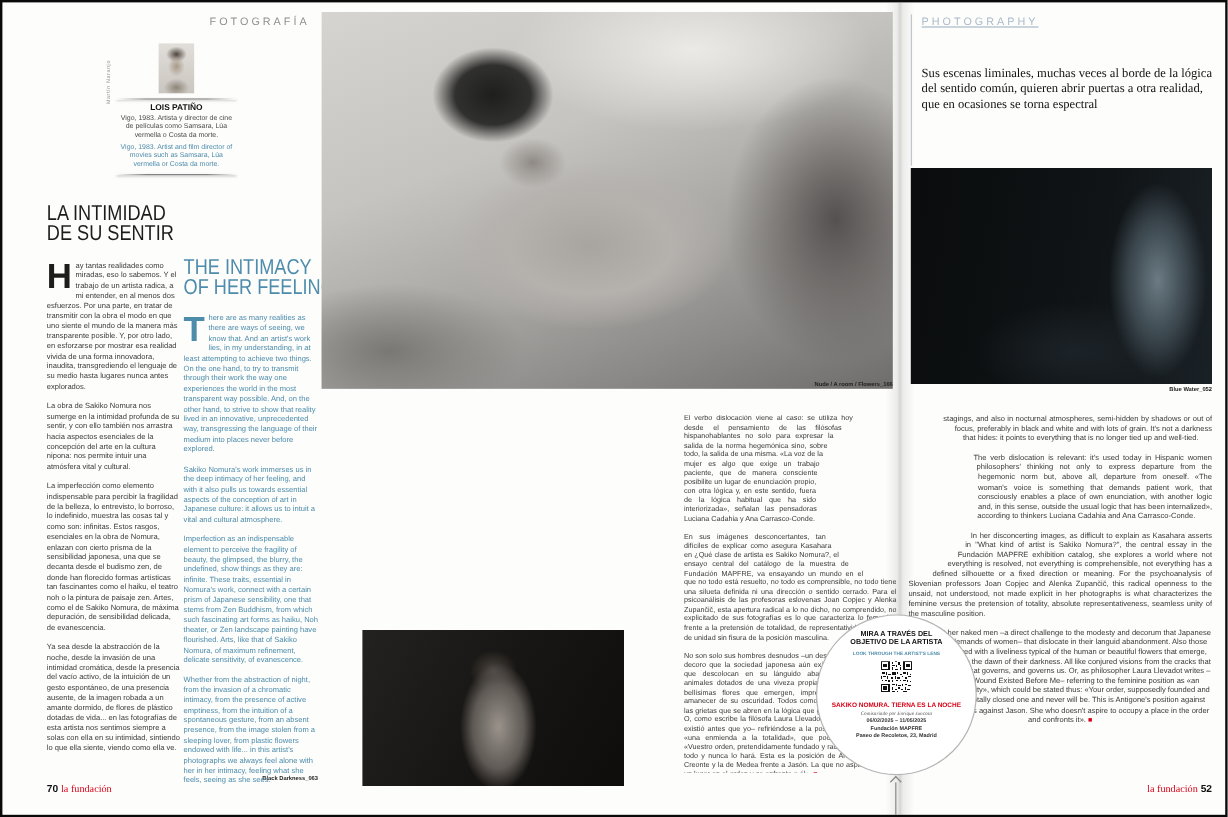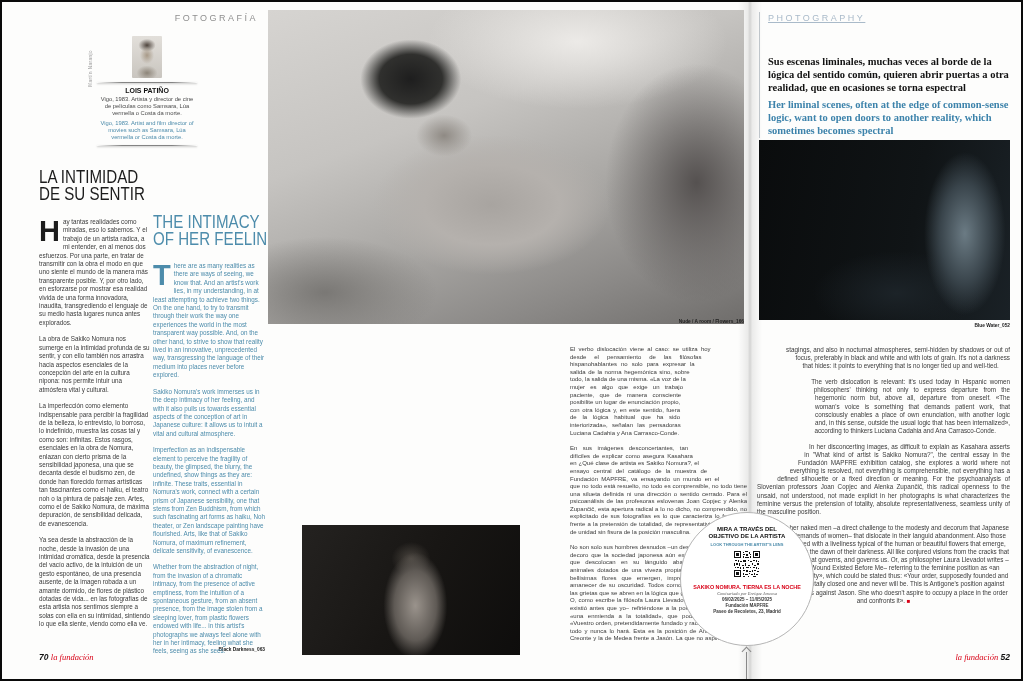--- a/index.html
+++ b/index.html
@@ -76,41 +76,41 @@
           text-align:justify; overflow:hidden; }
   .colR .centered { text-align:center; }
   .shim-right { float:right; width:70px; height:132px; margin-top:164px;
     shape-outside:circle(71px at 74px 66px); }
   .shim-left { float:left; width:58px; height:132px; margin-top:164px;
     shape-outside:circle(71px at -12px 66px); }
   .endmark { color:#d80016; font-size:6px; }
 
   
   .pq { position:absolute; left:766px; width:248px; font-family:"Liberation Serif", serif;
-        font-weight:bold; font-size:10.5px; line-height:13px; z-index:2; }
+        font-weight:normal; font-size:10.5px; line-height:13px; z-index:2; }
   .pq-es { top:53px; color:#121212; }
   .pq-en { top:96px; color:#3d83ab; }
 
   
   .badge { position:absolute; left:678px; top:510px; width:134px; height:134px; border-radius:50%;
     background:#fff; border:1px solid #b5b5b5; z-index:5; text-align:center; padding-top:13px; }
   .badge-title { font-size:6px; font-weight:bold; color:#111; line-height:7px; }
   .badge-sub { font-size:4px; font-weight:bold; color:#4d8cab; margin:2px 0 2px 0; }
   .badge-exh { font-size:5.4px; font-weight:bold; color:#d80016; margin-top:3px; }
   .badge-cur { font-size:4.3px; font-style:italic; font-family:"Liberation Serif", serif; color:#555; margin-top:1px; }
   .badge-det { font-size:4.5px; font-weight:bold; color:#333; line-height:5.8px; margin-top:1px; }
   .qr { display:inline-block; margin-top:2px; }
 
   
   .arrow-line { position:absolute; left:744px; top:650px; width:1px; height:31px; background:#888; z-index:4; }
   .arrow-head { position:absolute; left:741px; top:646px; width:7px; height:7px; z-index:4;
     border-left:1px solid #888; border-top:1px solid #888; transform:rotate(45deg); }
 
   
-  .footer { position:absolute; top:650px; font-size:8.5px; z-index:2;font-style:italic; }
+  .footer { position:absolute; top:650px; font-size:8.5px; z-index:2; }
   .footer .num { font-weight:bold; color:#111; font-family:"Liberation Sans", sans-serif; }
   .footer .brand { color:#d80016; font-family:"Liberation Serif", serif; }
   .footer-left { left:37px; }
   .footer-right { left:850px; width:158px; text-align:right; }
 </style>
 </head>
 <body>
 
 <div class="spread">
 
@@ -160,21 +160,20 @@
   <div class="col colC">
     <div class="shim-right"></div>
     <p>El verbo dislocación viene al caso: se utiliza hoy desde el pensamiento de las filósofas hispanohablantes no solo para expresar la salida de la norma hegemónica sino, sobre todo, la salida de una misma. «La voz de la mujer es algo que exige un trabajo paciente, que de manera consciente posibilite un lugar de enunciación propio, con otra lógica y, en este sentido, fuera de la lógica habitual que ha sido interiorizada», señalan las pensadoras Luciana Cadahia y Ana Carrasco-Conde.</p>
     <p>En sus imágenes desconcertantes, tan difíciles de explicar como asegura Kasahara en ¿Qué clase de artista es Sakiko Nomura?, el ensayo central del catálogo de la muestra de Fundación MAPFRE, va ensayando un mundo en el que no todo está resuelto, no todo es comprensible, no todo tiene una silueta definida ni una dirección o sentido cerrado. Para el psicoanálisis de las profesoras eslovenas Joan Copjec y Alenka Zupančič, esta apertura radical a lo no dicho, no comprendido, no explicitado de sus fotografías es lo que caracteriza lo femenino frente a la pretensión de totalidad, de representatividad absoluta, de unidad sin fisura de la posición masculina.</p>
     <p><span>No son solo sus hombres desnudos –un desafío directo al pudor y decoro que la sociedad japonesa aún exige a las mujeres– los que descolocan en su lánguido abandono. También esos animales dotados de una viveza propia de lo humano o unas bellísimas flores que emergen, impregnadas de rocío, del amanecer de su oscuridad. Todos como visiones conjuradas de las grietas que se abren en la lógica que gobierna y nos gobierna. O, como escribe la filósofa Laura Llevadot –en su libro Mi herida existió antes que yo– refiriéndose a la posición femenina, como «una enmienda a la totalidad», que podría enunciarse así: «Vuestro orden, pretendidamente fundado y racional, no cierra del todo y nunca lo hará. Esta es la posición de Antígona frente a Creonte y la de Medea frente a Jasón. La que no aspira a ocupar un lugar en el orden y se enfrenta a él». </span><span class="endmark">■</span></p>
   </div>
 
   <div class="rule-right-v"></div>
   <div class="hdr hdr-right">PHOTOGRAPHY</div>
   <div class="pq pq-es">Sus escenas liminales, muchas veces al borde de la lógica del sentido común, quieren abrir puertas a otra realidad, que en ocasiones se torna espectral</div>
-  <div class="pq pq-en">Her liminal scenes, often at the edge of common-sense logic, want to open doors to another reality, which sometimes becomes spectral</div>
 
   <div class="col colR">
     <div class="shim-left"></div>
     <p>stagings, and also in nocturnal atmospheres, semi-hidden by shadows or out of focus, preferably in black and white and with lots of grain. It's not a darkness that hides: it points to everything that is no longer tied up and well-tied.</p>
     <p>The verb dislocation is relevant: it's used today in Hispanic women philosophers' thinking not only to express departure from the hegemonic norm but, above all, departure from oneself. «The woman's voice is something that demands patient work, that consciously enables a place of own enunciation, with another logic and, in this sense, outside the usual logic that has been internalized», according to thinkers Luciana Cadahia and Ana Carrasco-Conde.</p>
     <p>In her disconcerting images, as difficult to explain as Kasahara asserts in "What kind of artist is Sakiko Nomura?", the central essay in the Fundación MAPFRE exhibition catalog, she explores a world where not everything is resolved, not everything is comprehensible, not everything has a defined silhouette or a fixed direction or meaning. For the psychoanalysis of Slovenian professors Joan Copjec and Alenka Zupančič, this radical openness to the unsaid, not understood, not made explicit in her photographs is what characterizes the feminine versus the pretension of totality, absolute representativeness, seamless unity of the masculine position.</p>
     <p class="centered"><span>It's not just her naked men –a direct challenge to the modesty and decorum that Japanese society still demands of women– that dislocate in their languid abandonment. Also those animals endowed with a liveliness typical of the human or beautiful flowers that emerge, dew-soaked, from the dawn of their darkness. All like conjured visions from the cracks that open in the logic that governs, and governs us. Or, as philosopher Laura Llevadot writes –in her book My Wound Existed Before Me– referring to the feminine position as «an amendment to totality», which could be stated thus: «Your order, supposedly founded and rational, is not a totally closed one and never will be. This is Antigone's position against Creon and Medea's against Jason. She who doesn't aspire to occupy a place in the order and confronts it». </span><span class="endmark">■</span></p>
   </div>
 
   <div class="badge">

